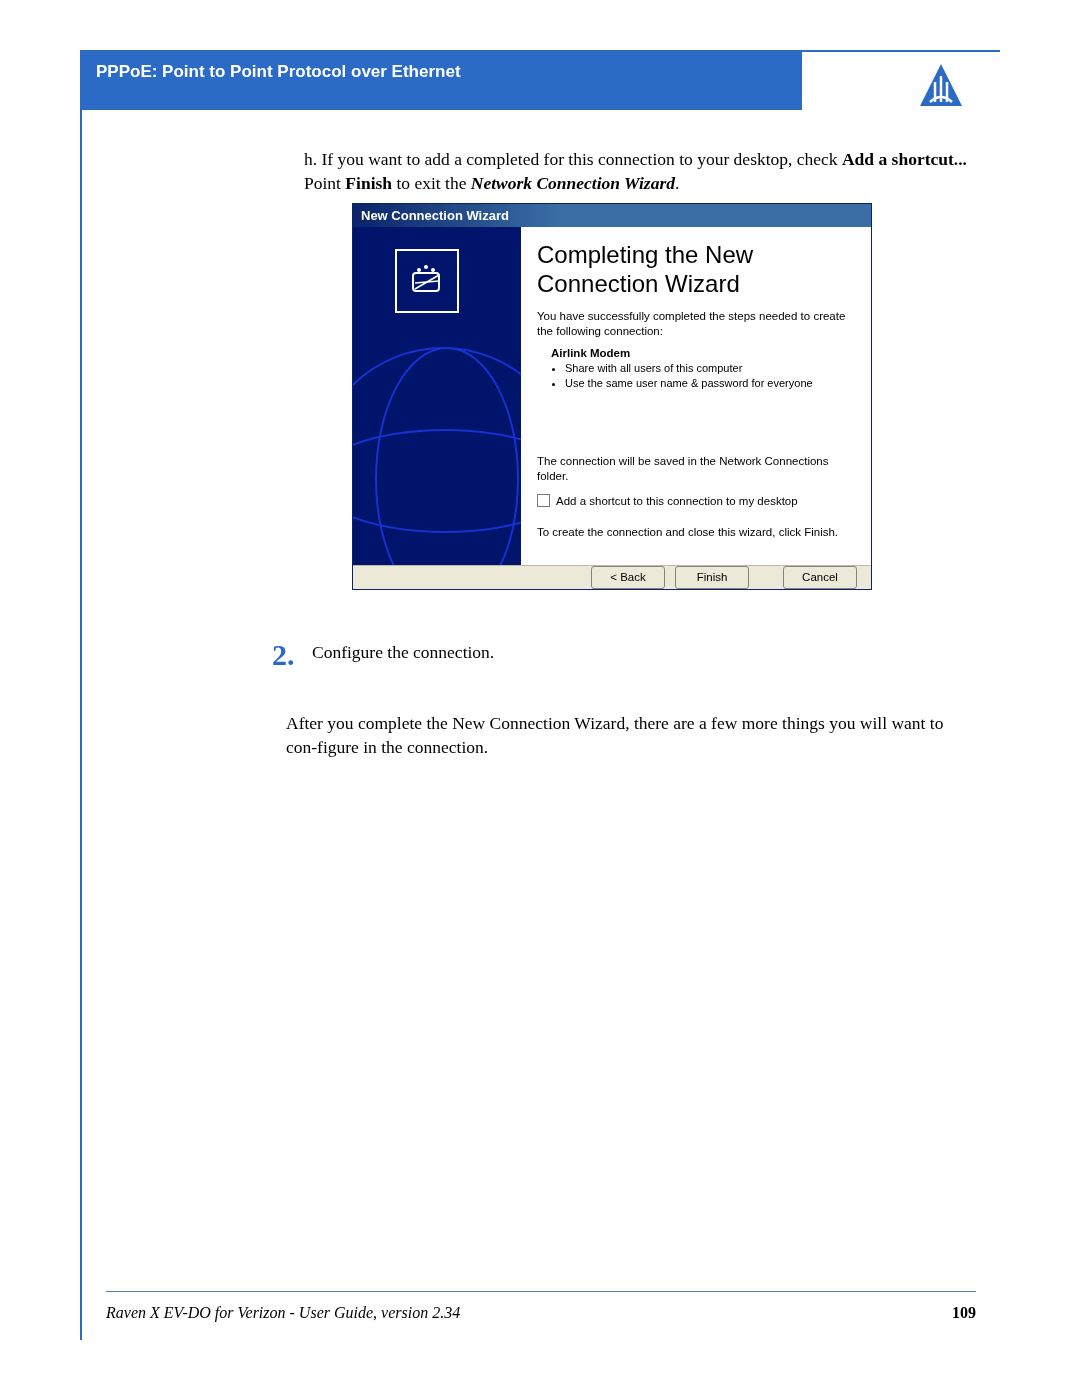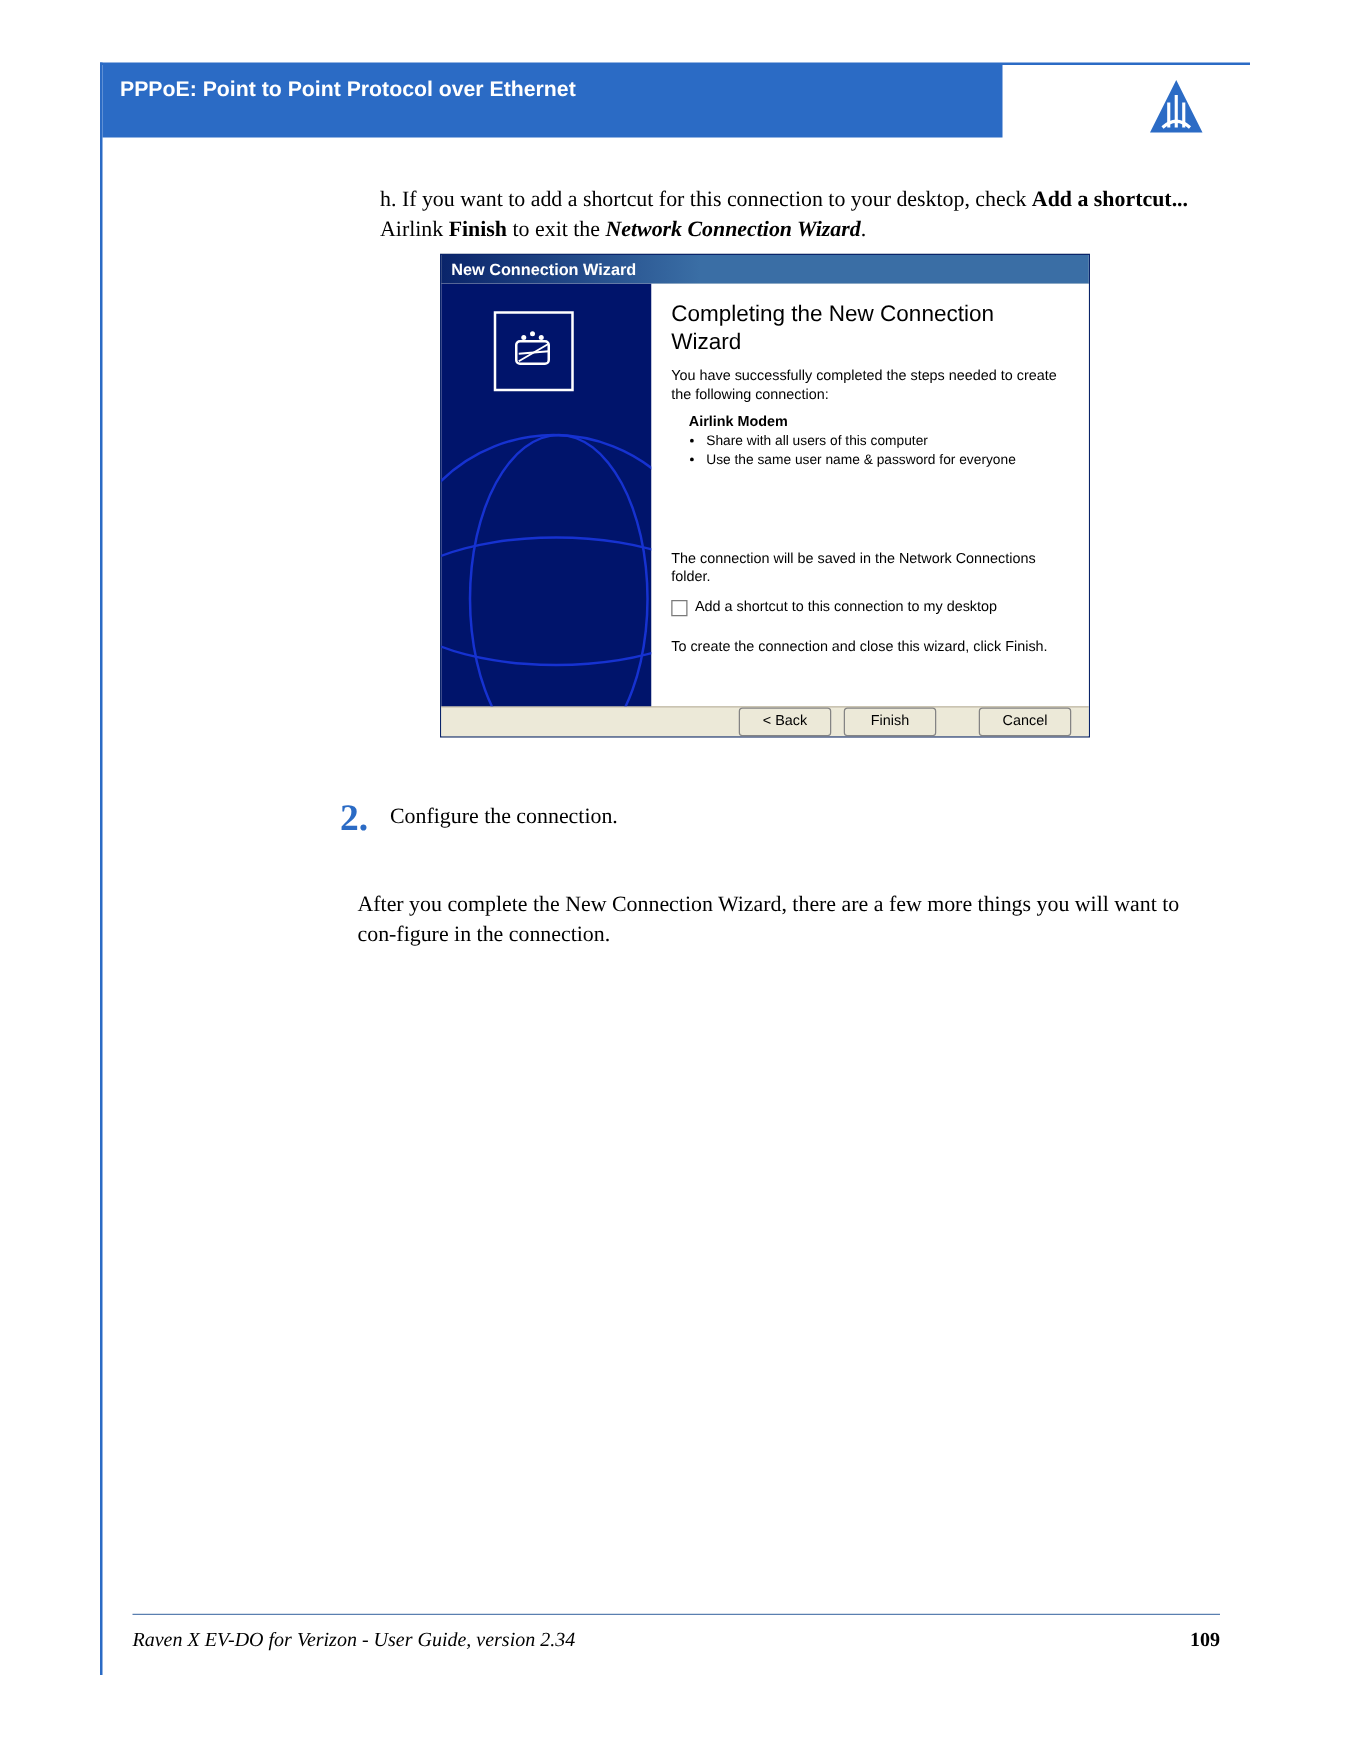--- a/index.html
+++ b/index.html
@@ -111,21 +111,21 @@
     border-radius: 50%;
   }
   .wiz-side-globe::before { left: 60px; top: -2px; width: 140px; height: 260px; }
   .wiz-side-globe::after { left: -2px; top: 80px; width: 260px; height: 100px; }
   .wiz-main {
     flex: 1;
     padding: 14px 16px 10px 16px;
     color: #000;
   }
   .wiz-heading {
-    font-size: 18px;
+    font-size: 24px;
     font-weight: normal;
     margin-bottom: 10px;
     line-height: 1.2;
   }
   .wiz-text { margin-bottom: 4px; line-height: 1.3; }
   .wiz-conn-name {
     font-weight: bold;
     margin: 8px 0 2px 14px;
   }
   .wiz-bullets {
@@ -225,22 +225,22 @@
       <line x1="23" y1="14" x2="23" y2="40" stroke="#fff" stroke-width="2.5"></line>
       <line x1="17" y1="20" x2="17" y2="40" stroke="#fff" stroke-width="2.5"></line>
       <line x1="29" y1="20" x2="29" y2="40" stroke="#fff" stroke-width="2.5"></line>
       <path d="M 12 40 Q 23 30 34 40" fill="none" stroke="#fff" stroke-width="2.5"></path>
     </svg>
   </div>
 
   <div class="content">
 
     <p class="para">
-      <span> h. If you want to add a shortcut for this connection to your desktop, check </span><b>Add a shortcut...</b><br>
-      <span>Airlink </span><b>Finish</b><span> to exit the </span><b><i>Network Connection Wizard</i></b><span>.</span>
+      <span> h. If you want to add a completed for this connection to your desktop, check </span><b>Add a shortcut...</b><br>
+      <span>Point </span><b>Finish</b><span> to exit the </span><b><i>Network Connection Wizard</i></b><span>.</span>
     </p>
 
 
     <div class="fig-wrap">
       <div class="wizard">
         <div class="wiz-titlebar">New Connection Wizard</div>
         <div class="wiz-body">
           <div class="wiz-side">
             <div class="wiz-side-icon">
               <svg width="44" height="44" viewBox="0 0 44 44">

